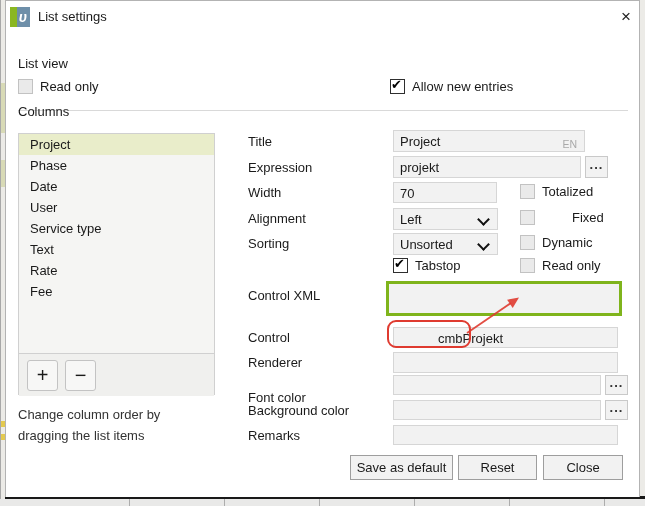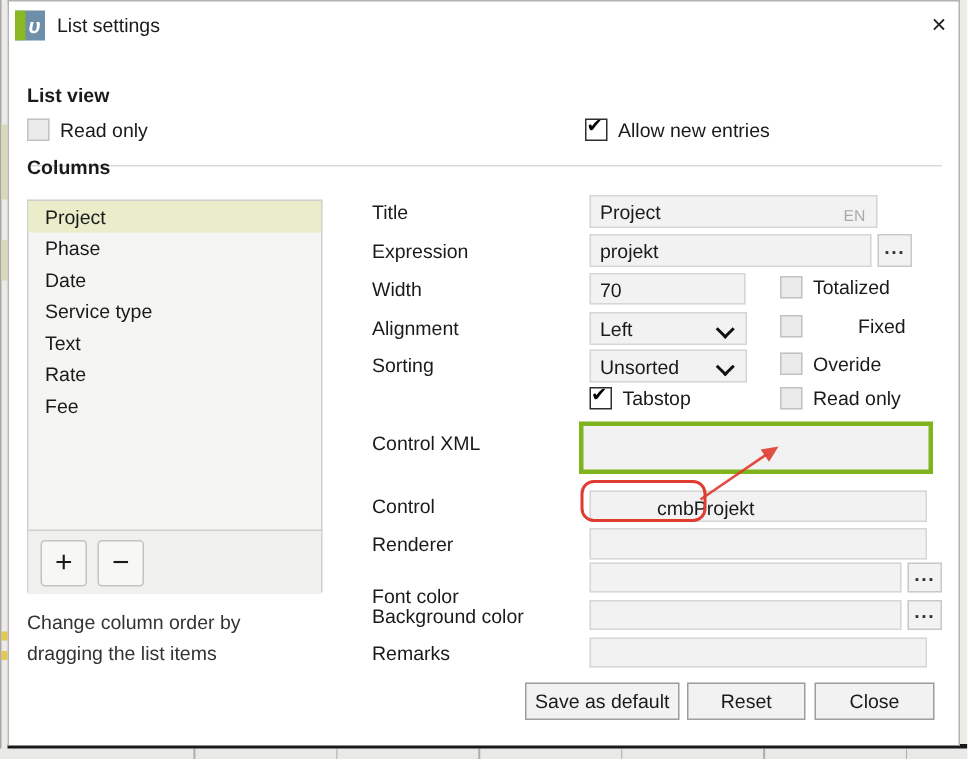--- a/index.html
+++ b/index.html
@@ -22,21 +22,21 @@
   .dark-bottom{left:5px;top:496px;width:640px;height:3px;background:#191919;}
 
   .titlebar-text{left:38px;top:9px;font-size:13px;}
   .logo{left:10px;top:7px;width:20px;height:20px;background:#6e8fa9;overflow:hidden;}
   .logo-green{position:absolute;left:0;top:0;width:7px;height:20px;background:#8ab722;}
   .logo-letter{position:absolute;left:6px;top:0px;width:14px;text-align:center;color:#fff;
                font-style:italic;font-size:14px;line-height:20px;font-weight:bold;}
   .close-btn{left:613px;top:5px;width:26px;height:24px;text-align:center;line-height:24px;
              font-size:17px;color:#222;cursor:pointer;}
 
-  .group-heading{font-weight:bold;font-size:13px;}
+  .group-heading{font-weight:normal;font-size:13px;}
   .sep{height:1px;background:#d9d9d9;}
 
   .cb{width:15px;height:15px;background:#eaeaea;border:1px solid #c2c2c2;box-sizing:border-box;}
   .cb.checked{background:#ffffff;border:1px solid #2e2e2e;}
   .cb .mark{display:none;}
   .cb.checked .mark{display:block;font-family:"DejaVu Sans",sans-serif;font-size:13px;
                     line-height:12px;margin:-1px 0 0 0;color:#000;}
   .cb-label{line-height:16px;}
 
   
@@ -109,20 +109,21 @@
 
   <div class="abs sep" style="left:18px;top:110px;width:610px;"></div>
 
   <div class="abs group-heading" style="left:18px;top:104px;">Columns</div>
 
   <div class="abs list-box">
     <div class="list-items">
       <div class="list-item selected">Project</div>
       <div class="list-item">Phase</div>
       <div class="list-item">Date</div>
+      <div class="list-item">User</div>
       <div class="list-item">Service type</div>
       <div class="list-item">Text</div>
       <div class="list-item">Rate</div>
       <div class="list-item">Fee</div>
     </div>
     <div class="btn-row">
       <div class="sq-btn" style="left:8px;">+</div>
       <div class="sq-btn" style="left:46px;">−</div>
     </div>
   </div>
@@ -171,21 +172,21 @@
   </div>
   <div class="abs cb-label" style="left:542px;top:210px;margin-left:30px;">Fixed</div>
 
   <div class="abs field select" style="left:393px;top:233px;width:105px;height:22px;">
     <span>Unsorted</span>
     <span class="chev"></span>
   </div>
   <div class="abs cb" style="left:520px;top:235px;">
     
   </div>
-  <div class="abs cb-label" style="left:542px;top:235px;">Overide</div>
+  <div class="abs cb-label" style="left:542px;top:235px;">Dynamic</div>
 
   <div class="abs cb checked" style="left:393px;top:258px;">
     <span class="mark">✔</span>
   </div>
   <div class="abs cb-label" style="left:415px;top:258px;">Tabstop</div>
   <div class="abs cb" style="left:520px;top:258px;">
     
   </div>
   <div class="abs cb-label" style="left:542px;top:258px;">Read only</div>
 

